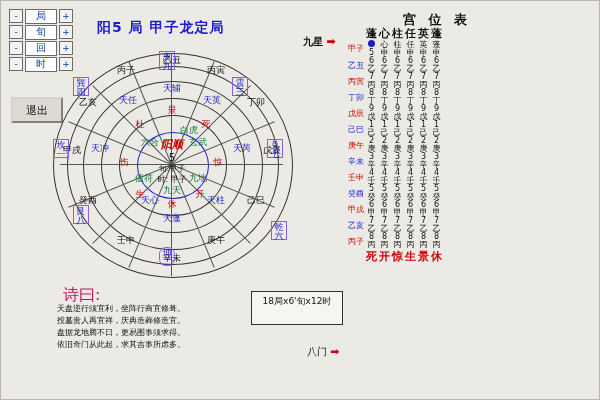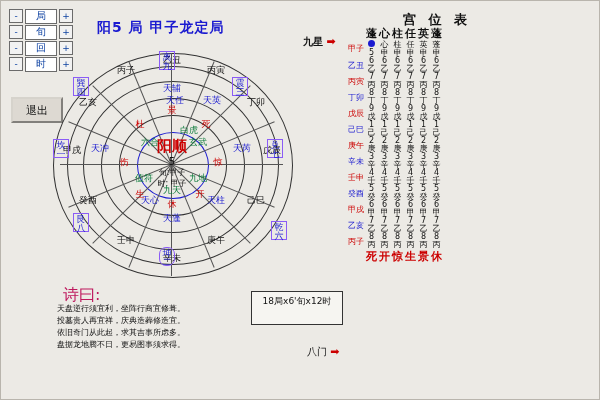--- a/index.html
+++ b/index.html
@@ -37,21 +37,21 @@
   .r4{left:48px;top:45px;width:142px;height:133px;}
   .r5{left:66px;top:62px;width:106px;height:99px;}
   .r6{left:84px;top:79px;width:70px;height:65px;border-color:#1a1ad0;}
   .spoke{position:absolute;left:118px;top:0;width:1px;height:223px;background:#555;transform-origin:50% 50%;}
   .cell{position:absolute;font-size:9px;line-height:10px;text-align:center;white-space:nowrap;}
   .blue{color:#1a1ad0;}
   .red{color:#cc0000;}
   .blk{color:#111;}
   .grn{color:#0a7a3a;}
   .center{position:absolute;left:86px;top:84px;width:66px;height:60px;text-align:center;}
-  .center .c1{font-size:15px;color:#cc0000;font-weight:bold;}
+  .center .c1{font-size:11px;color:#cc0000;font-weight:bold;font-style:italic;}
   .center .c2{font-size:10px;color:#111;}
   .center .c3{font-size:8px;color:#111;}
   .cornerbox{position:absolute;width:16px;height:19px;border:1px solid #8b5cf6;font-size:9px;line-height:9px;color:#1a1ad0;text-align:center;padding-top:1px;box-sizing:border-box;}
 
   
   .poemlabel{position:absolute;left:62px;top:284px;font-size:16px;color:#be185d;}
   .poem{position:absolute;left:56px;top:302px;width:200px;font-size:8px;line-height:12px;color:#111;}
 
   
   .formula{position:absolute;left:250px;top:290px;width:92px;height:34px;border:1px solid #333;background:#f6f5f1;font-size:9px;line-height:12px;color:#111;text-align:center;padding-top:3px;box-sizing:border-box;}
@@ -149,21 +149,21 @@
       <div class="cell blk" style="left:22px;top:44px;width:26px;">乙亥</div>
       <div class="cell blk" style="left:60px;top:12px;width:26px;">丙子</div>
 
       <div class="cell blue" style="left:106px;top:30px;width:26px;">天辅</div>
       <div class="cell blue" style="left:146px;top:42px;width:26px;">天英</div>
       <div class="cell blue" style="left:176px;top:90px;width:26px;">天芮</div>
       <div class="cell blue" style="left:150px;top:142px;width:26px;">天柱</div>
       <div class="cell blue" style="left:106px;top:160px;width:26px;">天蓬</div>
       <div class="cell blue" style="left:54px;top:142px;width:26px;margin-left:30px;">天心</div>
       <div class="cell blue" style="left:34px;top:90px;width:26px;">天冲</div>
-      <div class="cell blue" style="left:62px;top:42px;width:26px;margin-left:47px;">天任</div>
+      <div class="cell blue" style="left:62px;top:42px;width:26px;">天任</div>
 
       <div class="cell red" style="left:112px;top:52px;width:14px;">景</div>
       <div class="cell red" style="left:146px;top:66px;width:14px;">死</div>
       <div class="cell red" style="left:158px;top:104px;width:14px;">惊</div>
       <div class="cell red" style="left:140px;top:136px;width:14px;">开</div>
       <div class="cell red" style="left:112px;top:146px;width:14px;">休</div>
       <div class="cell red" style="left:80px;top:136px;width:14px;">生</div>
       <div class="cell red" style="left:64px;top:104px;width:14px;">伤</div>
       <div class="cell red" style="left:80px;top:66px;width:14px;">杜</div>
 
@@ -171,32 +171,32 @@
       <div class="cell grn" style="left:130px;top:84px;width:30px;">玄武</div>
       <div class="cell grn" style="left:130px;top:120px;width:30px;">九地</div>
       <div class="cell grn" style="left:102px;top:132px;width:34px;">九天</div>
       <div class="cell grn" style="left:76px;top:120px;width:30px;">值符</div>
       <div class="cell grn" style="left:76px;top:84px;width:30px;text-align:right;">六合</div>
 
       <div class="cornerbox" style="left:0px;top:86px;">坎一</div>
       <div class="cornerbox" style="left:214px;top:86px;">兑七</div>
       <div class="cornerbox" style="left:106px;top:-2px;">离九</div>
       <div class="cornerbox" style="left:106px;top:194px;border-radius:7px;">坤二</div>
-      <div class="cornerbox" style="left:20px;top:160px;">艮八</div>
+      <div class="cornerbox" style="left:20px;top:152px;">艮八</div>
       <div class="cornerbox" style="left:194px;top:168px;margin-left:24px;">乾六</div>
       <div class="cornerbox" style="left:20px;top:24px;">巽四</div>
       <div class="cornerbox" style="left:179px;top:24px;">震三</div>
     </div>
 
     <div class="poemlabel">诗曰:</div>
     <div class="poem">
       <div>天盘逆行须宜利，坐阵行商宜修葺。</div>
       <div>投墓贵人再宜祥，庆典造葬修造宜。</div>
+      <div>盘据龙地腾不日，更易图事须求得。</div>
       <div>依旧奇门从此起，求其吉事所虑多。</div>
-      <div>盘据龙地腾不日，更易图事须求得。</div>
     </div>
 
     <div class="formula">
       <div>18局x6'旬x12时</div>
     </div>
 
     <div class="tbl">
       <table>
         <tbody>
             <tr class="hdr">

